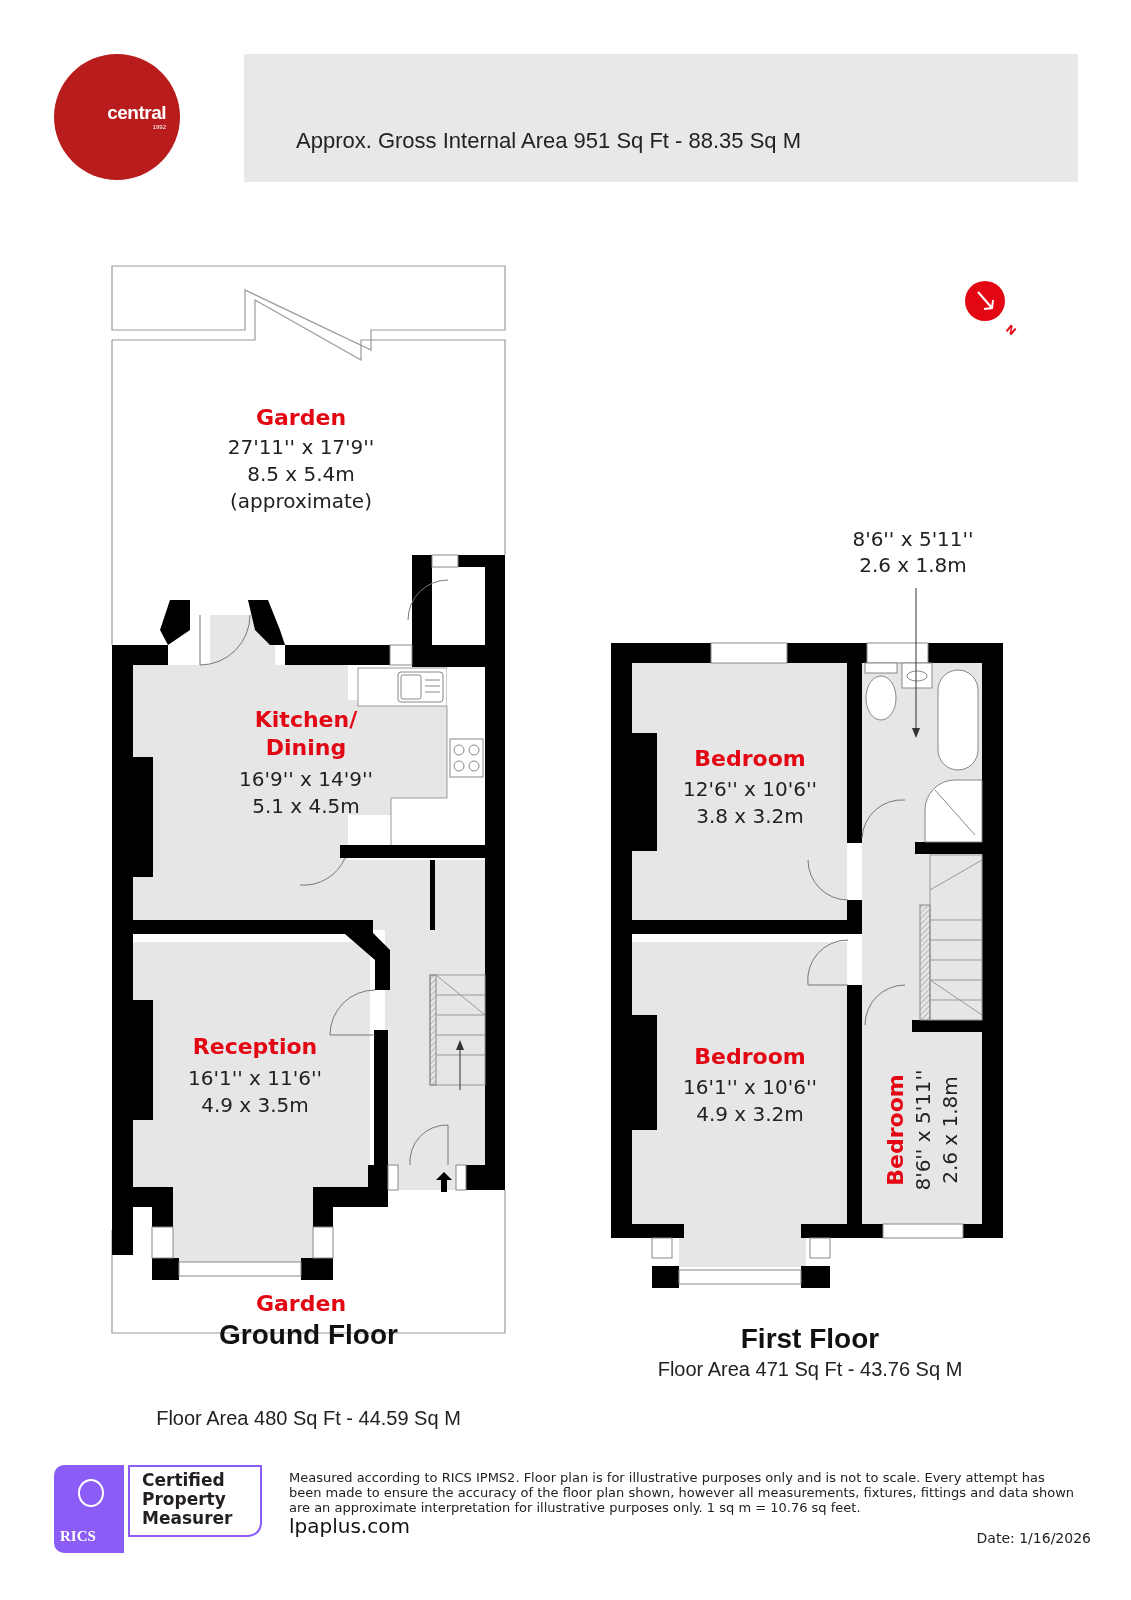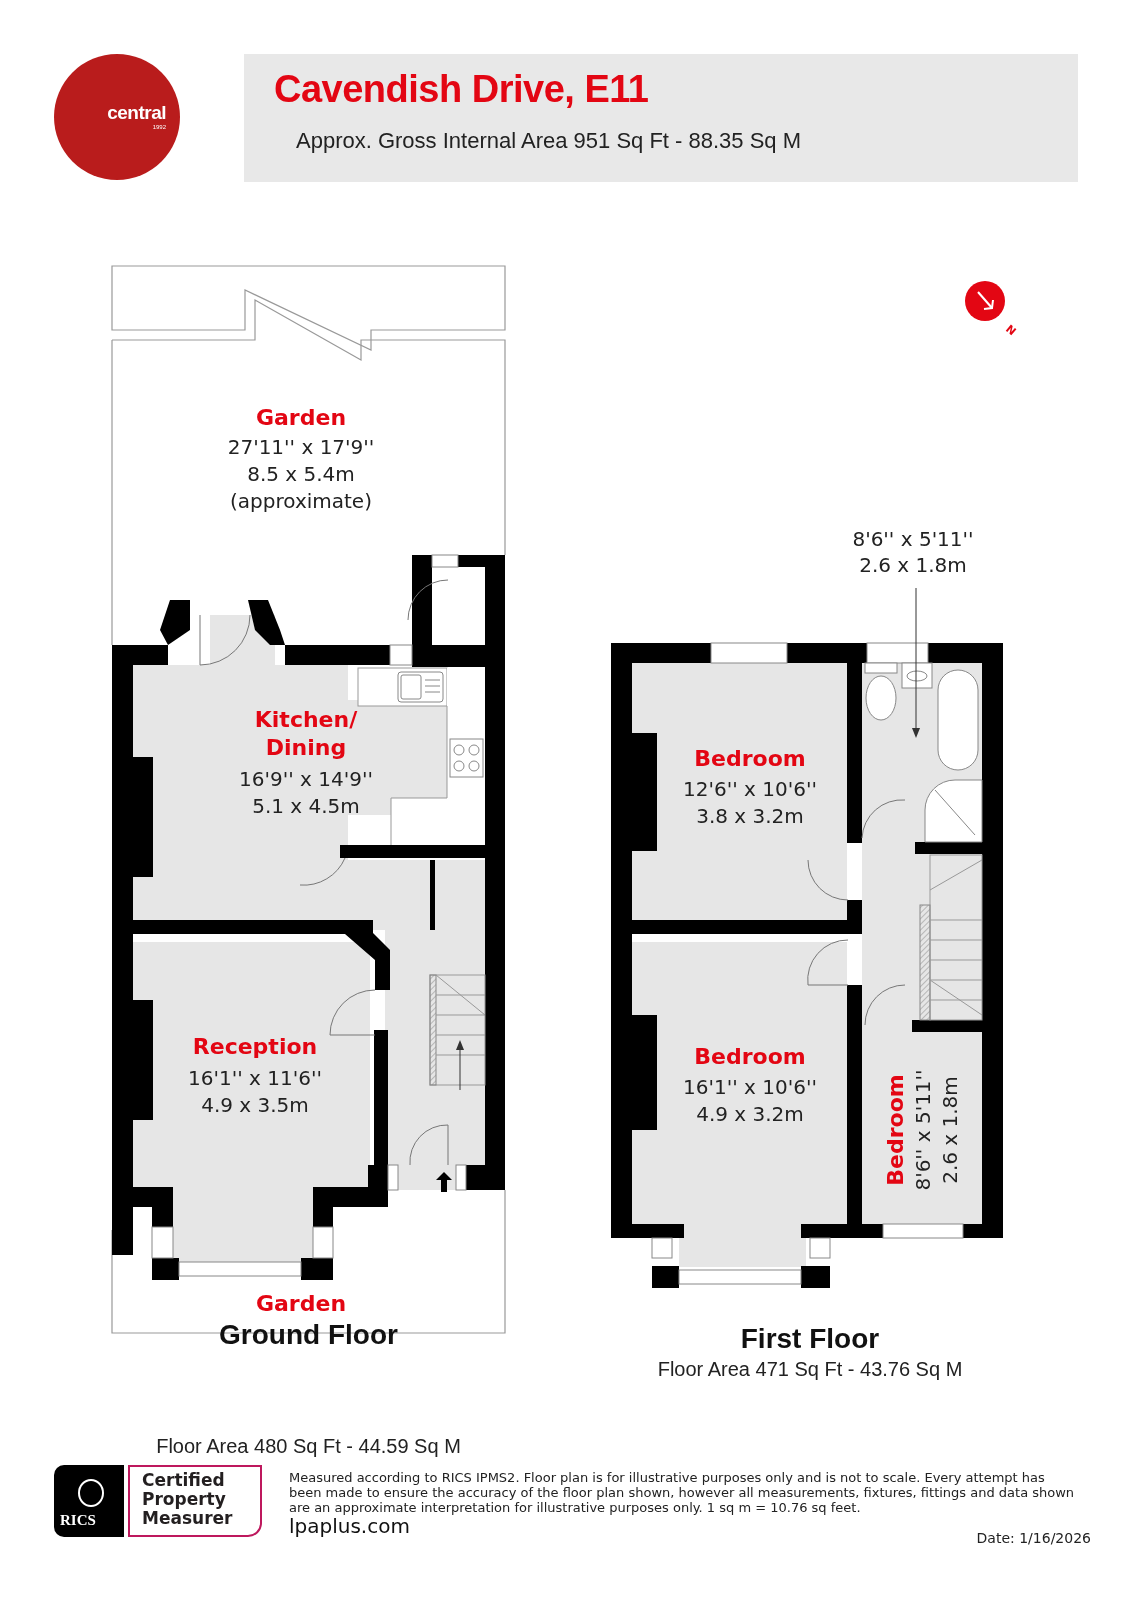--- a/index.html
+++ b/index.html
@@ -9,39 +9,38 @@
   .logo-year{position:absolute;right:14px;top:70px;color:#fff;font-size:6px;font-family:"Liberation Sans",sans-serif;}
   .header-box{position:absolute;left:244px;top:54px;width:834px;height:128px;background:#e8e8e8;}
   .header-title{position:absolute;left:30px;top:14px;font-size:38px;font-weight:bold;color:#e30613;font-family:"Liberation Sans",sans-serif;letter-spacing:-0.5px;}
   .header-sub{position:absolute;left:36px;top:74px;font-size:22px;color:#222;font-family:"Liberation Sans",sans-serif;margin-left:16px;}
   svg.plan{position:absolute;left:0;top:0;}
   .room-name{font-family:"DejaVu Sans",sans-serif;font-weight:bold;fill:#e30613;font-size:22px;text-anchor:middle;}
   .room-dim{font-family:"DejaVu Sans",sans-serif;fill:#222;font-size:20px;text-anchor:middle;}
   .floor-title{position:absolute;font-family:"Liberation Sans",sans-serif;font-weight:bold;font-size:28px;color:#111;text-align:center;}
   .floor-area{position:absolute;font-family:"Liberation Sans",sans-serif;font-size:20px;color:#222;text-align:center;}
   .rics{position:absolute;left:54px;top:1465px;width:210px;height:72px;}
-  .rics-black{position:absolute;left:0;top:0;width:70px;height:72px;background:#000000;border-radius:10px 0 0 10px;}
+  .rics-black{position:absolute;left:0;top:0;width:70px;height:88px;background:#8b5cf6;border-radius:10px 0 0 10px;}
   .rics-label{position:absolute;left:6px;bottom:8px;color:#fff;font-weight:bold;font-size:15px;font-family:"Liberation Serif",serif;}
   .rics-lion{position:absolute;left:24px;top:14px;width:22px;height:24px;border-radius:50%;border:2px solid #fff;}
-  .rics-box{position:absolute;left:74px;top:0;width:130px;height:68px;border:2px solid #be185d;border-radius:0 0 14px 0;}
+  .rics-box{position:absolute;left:74px;top:0;width:130px;height:68px;border:2px solid #8b5cf6;border-radius:0 0 14px 0;}
   .rics-text{position:absolute;left:12px;top:4px;font-weight:bold;font-size:17px;line-height:19px;color:#231f20;font-family:"DejaVu Sans",sans-serif;}
   .disclaimer{position:absolute;left:289px;top:1470px;width:790px;font-size:13px;line-height:15px;color:#222;font-family:"DejaVu Sans",sans-serif;}
   .site{position:absolute;left:289px;top:1514px;font-size:20px;color:#111;font-family:"DejaVu Sans",sans-serif;}
   .date{position:absolute;right:40px;top:1530px;font-size:14px;color:#222;font-family:"DejaVu Sans",sans-serif;}
 </style>
 </head>
 <body>
 
 <div class="logo">
   <div class="logo-text">central</div>
   <div class="logo-year">1992</div>
 </div>
 
 <div class="header-box">
-  <div class="header-title">Cavendish Drive, E11</div>
   <div class="header-sub">Approx. Gross Internal Area 951 Sq Ft - 88.35 Sq M</div>
 </div>
 
 <svg class="plan" width="1131" height="1600" viewBox="0 0 1131 1600">
   <defs>
     <pattern id="hatch" width="4" height="4" patternUnits="userSpaceOnUse" patternTransform="rotate(45)">
       <line x1="0" y1="0" x2="0" y2="4" stroke="#888" stroke-width="1"></line>
     </pattern>
   </defs>
 
@@ -249,21 +248,21 @@
 
     <g transform="translate(903,1130) rotate(-90)">
       <text class="room-name" x="0" y="0">Bedroom</text>
       <text class="room-dim" x="0" y="27">8'6'' x 5'11''</text>
       <text class="room-dim" x="0" y="54">2.6 x 1.8m</text>
     </g>
   </g>
 </svg>
 
 <div class="floor-title" style="left:112px;top:1319px;width:393px;">Ground Floor</div>
-<div class="floor-area" style="left:112px;top:1407px;width:393px;margin-top:28px;">Floor Area 480 Sq Ft - 44.59 Sq M</div>
+<div class="floor-area" style="left:112px;top:1407px;width:393px;">Floor Area 480 Sq Ft - 44.59 Sq M</div>
 <div class="floor-title" style="left:600px;top:1323px;width:420px;">First Floor</div>
 <div class="floor-area" style="left:600px;top:1358px;width:420px;">Floor Area 471 Sq Ft - 43.76 Sq M</div>
 
 <div class="rics">
   <div class="rics-black">
     <div class="rics-lion"></div>
     <div class="rics-label">RICS</div>
   </div>
   <div class="rics-box">
     <div class="rics-text">

